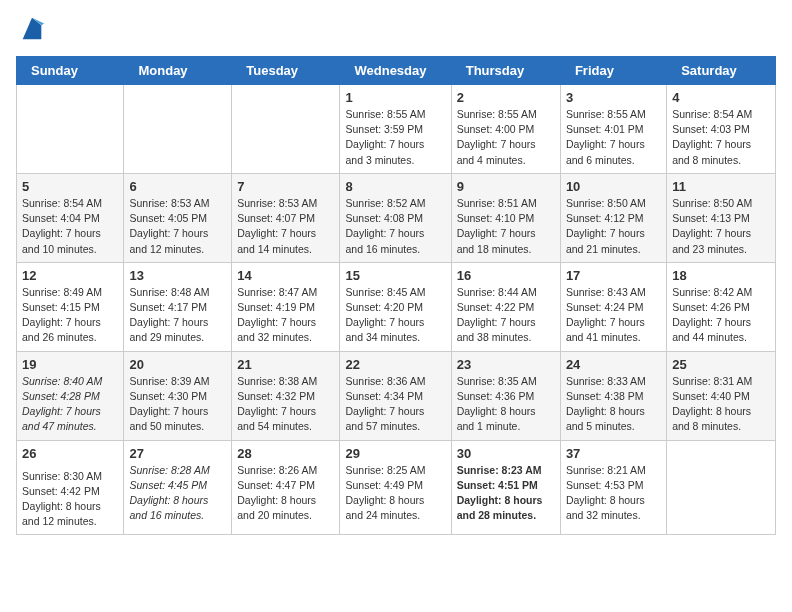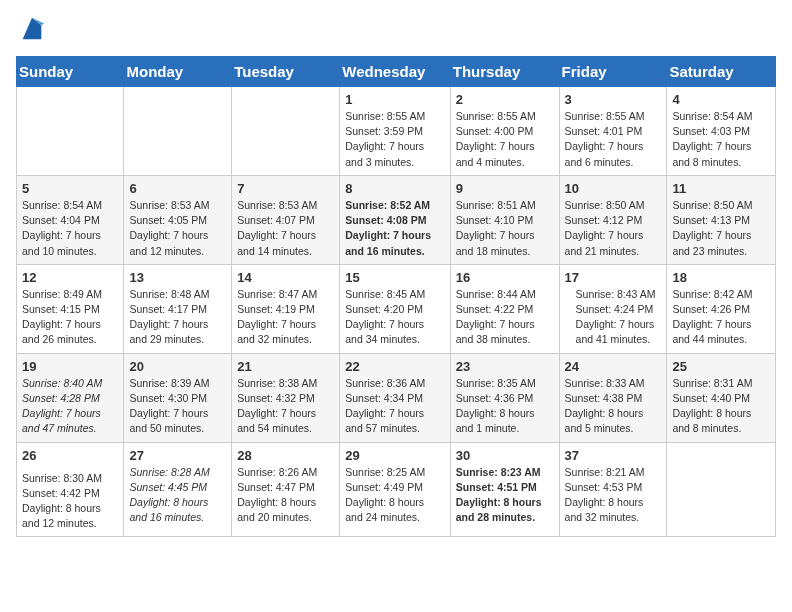--- a/index.html
+++ b/index.html
@@ -54,22 +54,22 @@
     }
     .calendar {
       width: 100%;
       border-collapse: collapse;
       border: 1px solid #ccc;
     }
     .calendar th {
       background-color: #2a6fbb;
       color: #fff;
       text-align: left;
-      padding: 6px 2px;
-      font-size: 15px;
+      padding: 6px 14px;
+      font-size: 13px;
       font-weight: bold;
       border: 1px solid #2a6fbb;
     }
     .calendar td {
       vertical-align: top;
       padding: 5px 5px;
       border: 1px solid #ccc;
       font-size: 11px;
       color: #333;
       width: 113px;
@@ -177,21 +177,21 @@
         </td>
         <td>
           <span class="day-num">7</span>
           <div class="day-info" style="white-space: pre-line;">Sunrise: 8:53 AM
 Sunset: 4:07 PM
 Daylight: 7 hours
 and 14 minutes.</div>
         </td>
         <td>
           <span class="day-num">8</span>
-          <div class="day-info" style="white-space: pre-line; font-weight: bold;">Sunrise: 8:52 AM
+          <div class="day-info" style="white-space: pre-line;">Sunrise: 8:52 AM
 Sunset: 4:08 PM
 Daylight: 7 hours
 and 16 minutes.</div>
         </td>
         <td>
           <span class="day-num">9</span>
           <div class="day-info" style="white-space: pre-line;">Sunrise: 8:51 AM
 Sunset: 4:10 PM
 Daylight: 7 hours
 and 18 minutes.</div>
@@ -242,21 +242,21 @@
         </td>
         <td>
           <span class="day-num">16</span>
           <div class="day-info" style="white-space: pre-line;">Sunrise: 8:44 AM
 Sunset: 4:22 PM
 Daylight: 7 hours
 and 38 minutes.</div>
         </td>
         <td>
           <span class="day-num">17</span>
-          <div class="day-info" style="white-space: pre-line; margin-left: 11px;">Sunrise: 8:43 AM
+          <div class="day-info" style="white-space: pre-line;">Sunrise: 8:43 AM
 Sunset: 4:24 PM
 Daylight: 7 hours
 and 41 minutes.</div>
         </td>
         <td>
           <span class="day-num">18</span>
           <div class="day-info" style="white-space: pre-line;">Sunrise: 8:42 AM
 Sunset: 4:26 PM
 Daylight: 7 hours
 and 44 minutes.</div>

